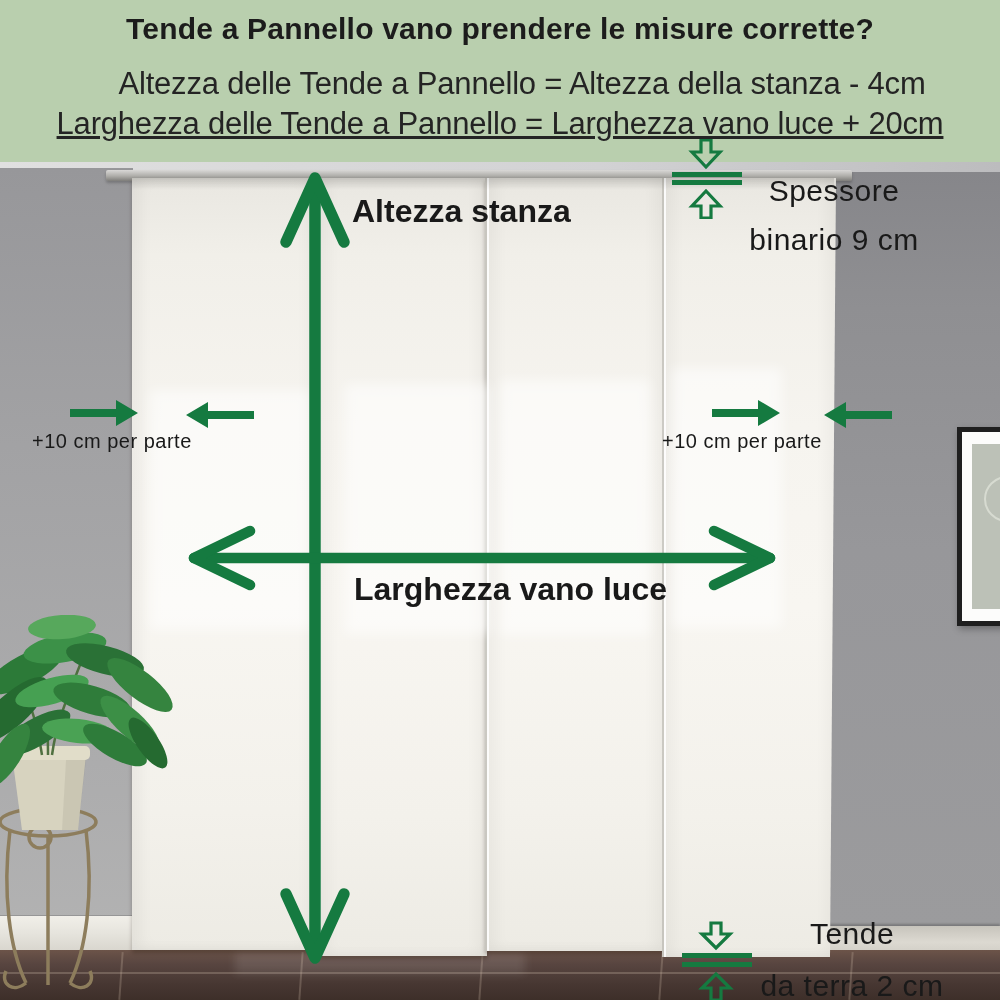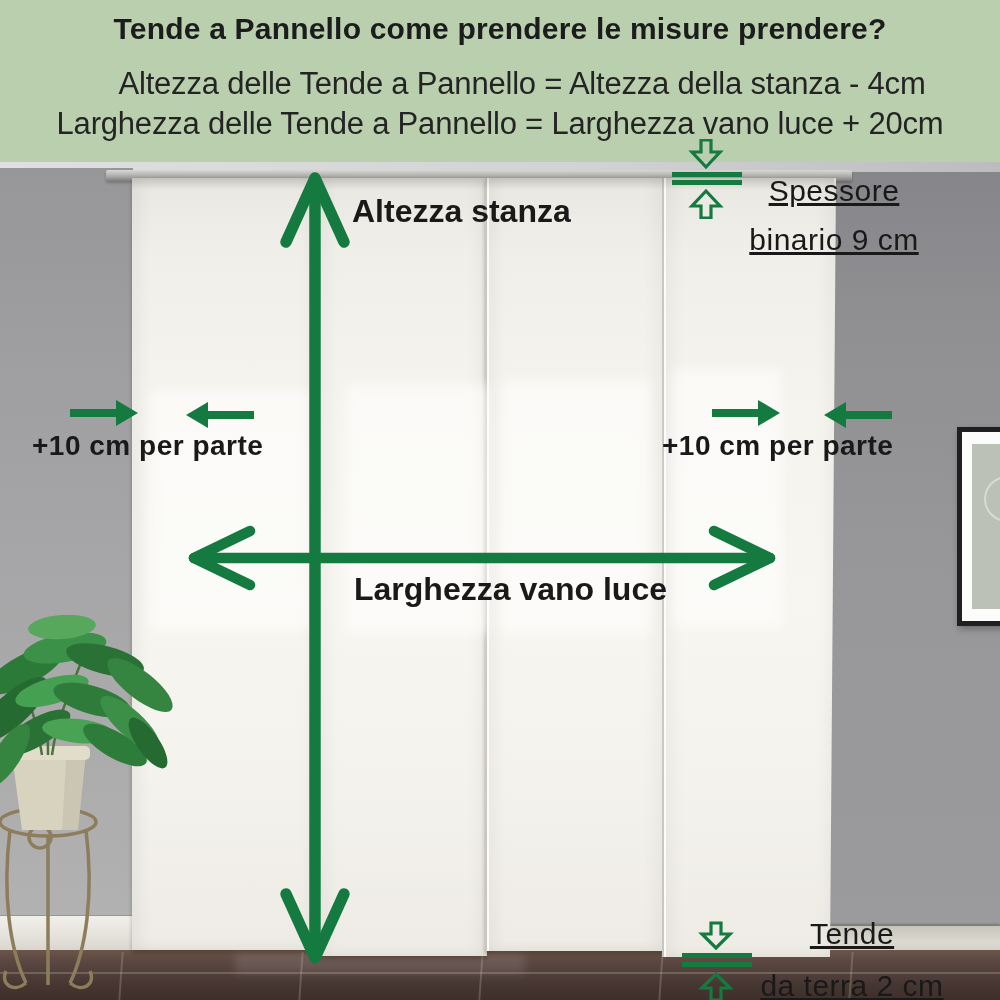--- a/index.html
+++ b/index.html
@@ -7,21 +7,21 @@
     position:relative;width:1000px;height:1000px;overflow:hidden;
     font-family:"Liberation Sans",sans-serif;background:#a0a0a2;
   }
   
   .header{position:absolute;left:0;top:0;width:1000px;height:162px;background:#b9cfae;z-index:5;}
   .header .title{position:absolute;left:0;right:0;top:12px;text-align:center;
     font-size:30px;font-weight:bold;color:#1c1c1c;white-space:nowrap;letter-spacing:.2px;}
   .header .formula{position:absolute;left:0;right:0;text-align:center;
     font-size:31px;font-weight:400;color:#242424;white-space:nowrap;letter-spacing:-.2px;}
   .header .f1{top:66px;padding-left:44px;}
-  .header .f2{top:106px;}
+  .header .f2{top:106px;text-decoration:underline;}
   
   .photo{position:absolute;left:0;top:162px;width:1000px;height:838px;background:#a0a0a2;}
   .ceiling{position:absolute;left:0;top:0;width:1000px;height:13px;
     background:linear-gradient(90deg,#e0e0e0,#d2d2d4 60%,#bcbcbe);z-index:1;}
   .wall-left{position:absolute;left:0;top:6px;width:133px;height:792px;
     background:linear-gradient(180deg,#97979a 0%,#a2a2a4 35%,#acacad 75%,#b3b3b3 100%);z-index:1;}
   .wall-right{position:absolute;left:824px;top:10px;width:176px;height:756px;
     background:linear-gradient(180deg,#86868a 0%,#8f8f92 18%,#97979a 50%,#9b9b9d 100%);z-index:1;}
   .rail{position:absolute;left:106px;top:8px;width:746px;height:11px;border-radius:2px;
     background:linear-gradient(180deg,#d9d8d6 0%,#aeada9 55%,#7e7d7a 100%);
@@ -58,30 +58,30 @@
   
   .frame{position:absolute;left:957px;top:265px;width:70px;height:189px;z-index:4;
     border:5px solid #1f1f1f;background:#fcfcfb;box-shadow:2px 3px 7px rgba(0,0,0,.3);}
   .frame .art{position:absolute;left:10px;top:12px;right:6px;bottom:12px;background:#bcc1b7;}
   .frame .art .circle{position:absolute;left:12px;top:32px;width:42px;height:42px;border:2px solid #d7dbd1;border-radius:50%;}
   .plant{position:absolute;left:-10px;top:453px;width:200px;height:385px;z-index:6;}
   
   .anno{position:absolute;z-index:20;}
   .lbl{position:absolute;z-index:21;color:#191919;white-space:nowrap;}
   .lbl-bold{font-weight:bold;font-size:32px;line-height:38px;}
-  .lbl-reg{font-weight:700;font-size:28px;letter-spacing:.5px;}
-  .lbl-2line{text-align:center;font-weight:400;font-size:30px;letter-spacing:.5px;text-decoration:underline;}
+  .lbl-reg{font-weight:400;font-size:20px;letter-spacing:.5px;}
+  .lbl-2line{text-align:center;font-weight:400;font-size:30px;letter-spacing:.5px;}
 </style>
 </head>
 <body>
 
 <div id="page">
 
   <div class="header">
-    <div class="title">Tende a Pannello come prendere le misure prendere?</div>
+    <div class="title">Tende a Pannello vano prendere le misure corrette?</div>
     <div class="formula f1">Altezza delle Tende a Pannello = Altezza della stanza - 4cm</div>
     <div class="formula f2">Larghezza delle Tende a Pannello = Larghezza vano luce + 20cm</div>
   </div>
 
   <div class="photo">
     <div class="ceiling"></div>
     <div class="wall-left"></div>
     <div class="wall-right"></div>
     <div class="rail"></div>
 

